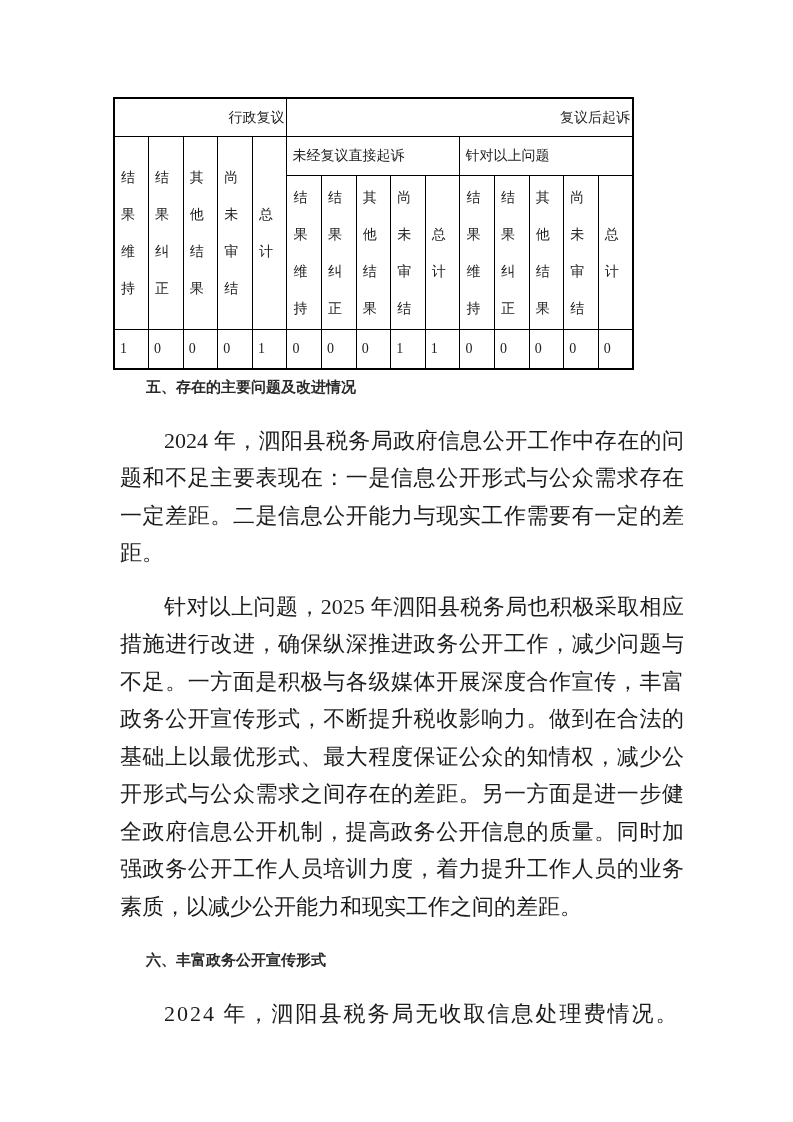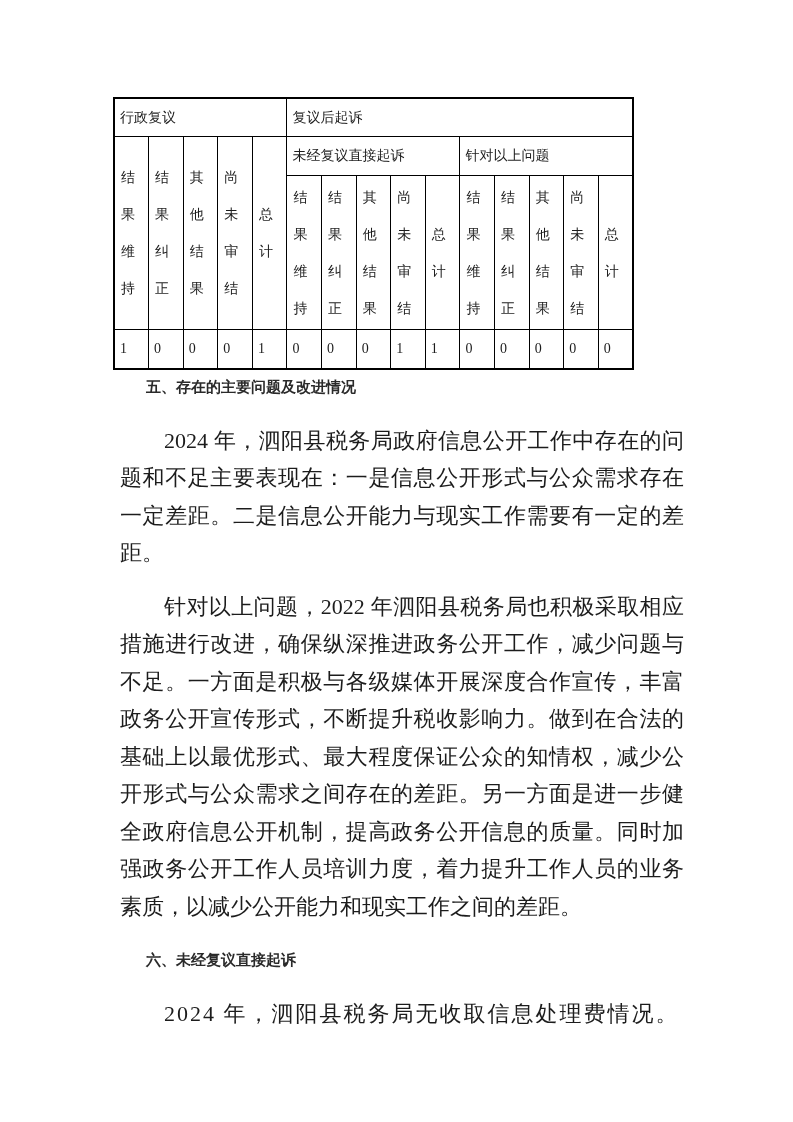--- a/index.html
+++ b/index.html
@@ -26,21 +26,21 @@
   }
   .stats-table td {
     border: 1px solid #000;
     font-size: 14px;
     padding: 1px 2px 1px 5px;
     vertical-align: middle;
     text-align: left;
     overflow: hidden;
     color: #1c1c1c;
   }
-  tr.row-top  td { height: 35px; }
+  tr.row-top  td { height: 35px; text-align: right; }
   tr.row-sub  td { height: 36px; }
   tr.row-vert td { height: 151px; }
   tr.row-data td { height: 36px; }
   td.vcell { line-height: 37px; padding-left: 6px; }
 
   
   .body-text {
     position: absolute;
     left: 104px;
     top: 368px;
@@ -130,18 +130,18 @@
         <td>0</td>
         <td>0</td>
         <td>0</td>
       </tr>
     </tbody>
   </table>
 
   <div class="body-text">
     <h2>五、存在的主要问题及改进情况</h2>
     <p>2024 年，泗阳县税务局政府信息公开工作中存在的问题和不足主要表现在：一是信息公开形式与公众需求存在一定差距。二是信息公开能力与现实工作需要有一定的差距。</p>
-    <p>针对以上问题，2022 年泗阳县税务局也积极采取相应措施进行改进，确保纵深推进政务公开工作，减少问题与不足。一方面是积极与各级媒体开展深度合作宣传，丰富政务公开宣传形式，不断提升税收影响力。做到在合法的基础上以最优形式、最大程度保证公众的知情权，减少公开形式与公众需求之间存在的差距。另一方面是进一步健全政府信息公开机制，提高政务公开信息的质量。同时加强政务公开工作人员培训力度，着力提升工作人员的业务素质，以减少公开能力和现实工作之间的差距。</p>
-    <h2>六、未经复议直接起诉</h2>
+    <p>针对以上问题，2025 年泗阳县税务局也积极采取相应措施进行改进，确保纵深推进政务公开工作，减少问题与不足。一方面是积极与各级媒体开展深度合作宣传，丰富政务公开宣传形式，不断提升税收影响力。做到在合法的基础上以最优形式、最大程度保证公众的知情权，减少公开形式与公众需求之间存在的差距。另一方面是进一步健全政府信息公开机制，提高政务公开信息的质量。同时加强政务公开工作人员培训力度，着力提升工作人员的业务素质，以减少公开能力和现实工作之间的差距。</p>
+    <h2>六、丰富政务公开宣传形式</h2>
     <p class="loose">2024 年，泗阳县税务局无收取信息处理费情况。</p>
   </div>
 
 </div>
 
 </body></html>

